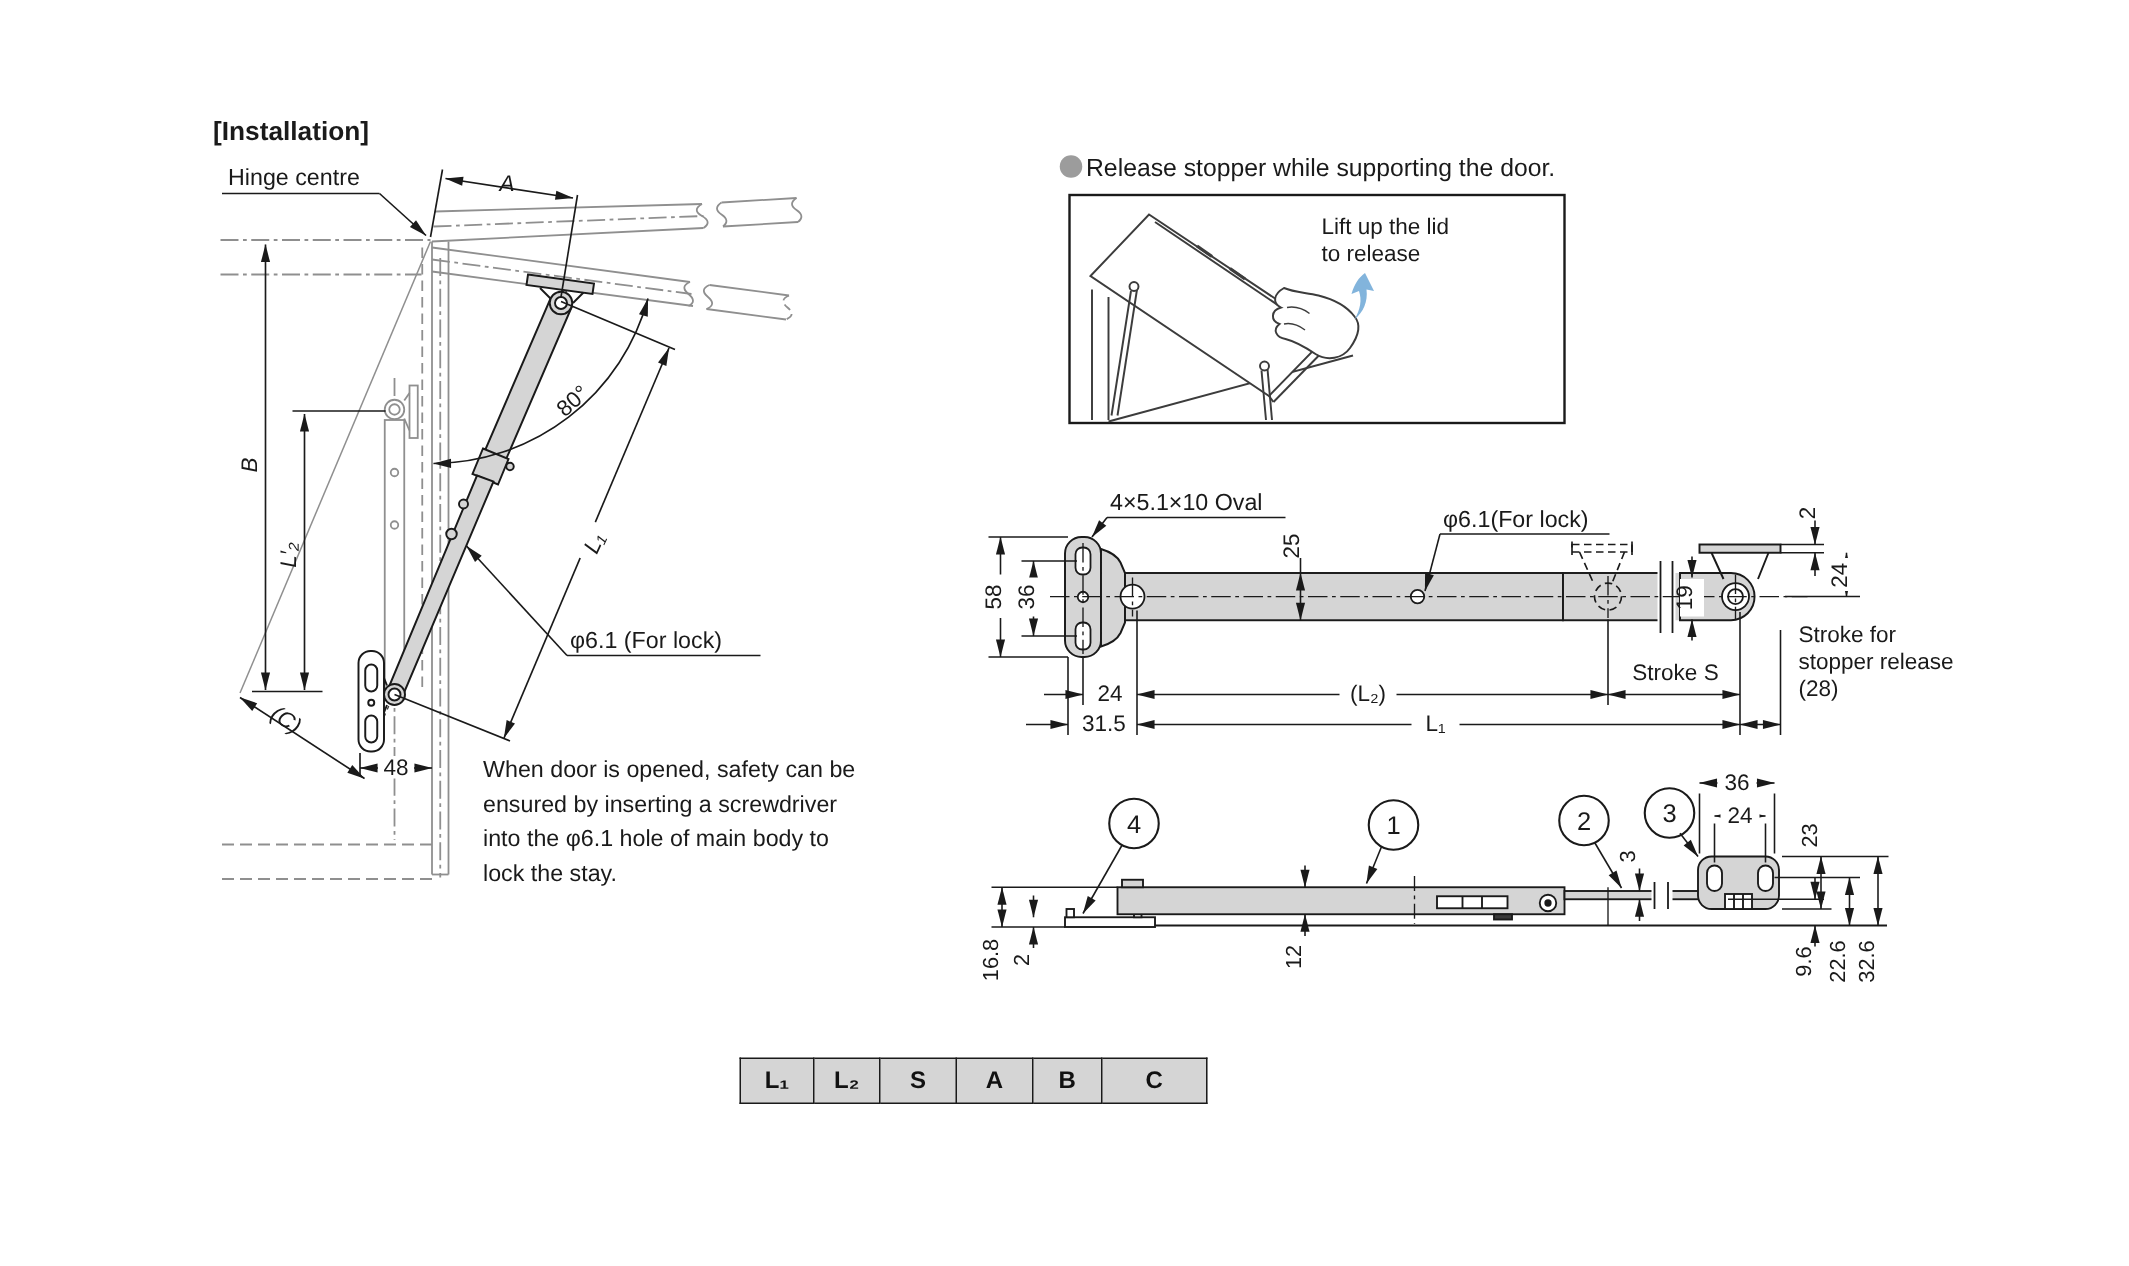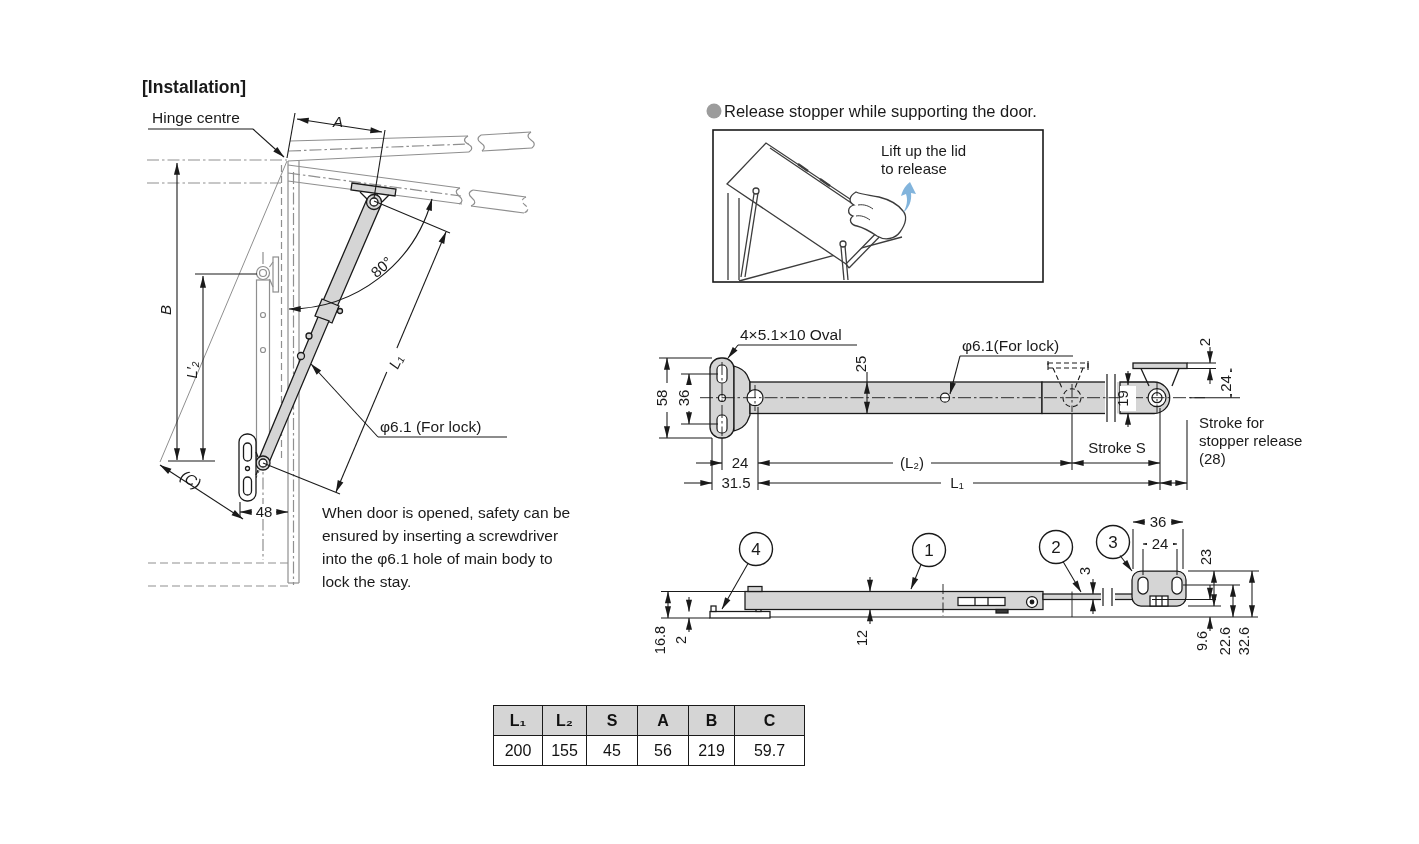--- a/index.html
+++ b/index.html
@@ -360,23 +360,15 @@
 <table class="spec-table">
   <tbody>
         <tr>
     <th style="width:46px">L₁</th>
     <th style="width:41px">L₂</th>
     <th style="width:48px">S</th>
     <th style="width:48px">A</th>
     <th style="width:43px">B</th>
     <th style="width:67px">C</th>
   </tr>
-  <tr>
-    <td>200</td>
-    <td>155</td>
-    <td>45</td>
-    <td>56</td>
-    <td>219</td>
-    <td>59.7</td>
-  </tr>
 </tbody>
     </table>
 </div>
 
 </body></html>

